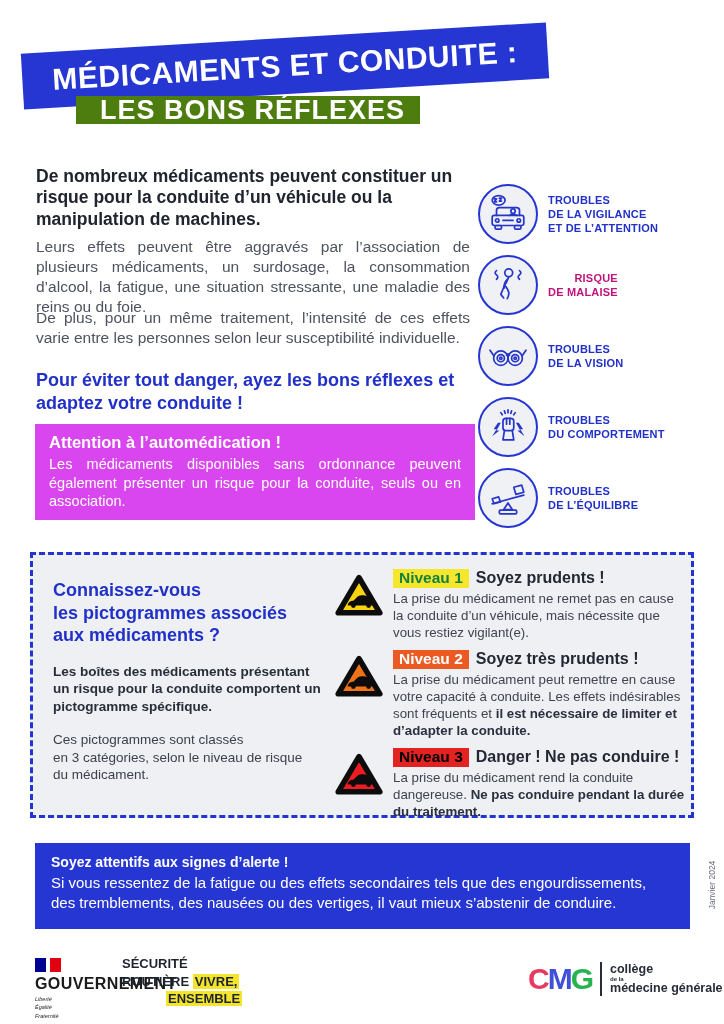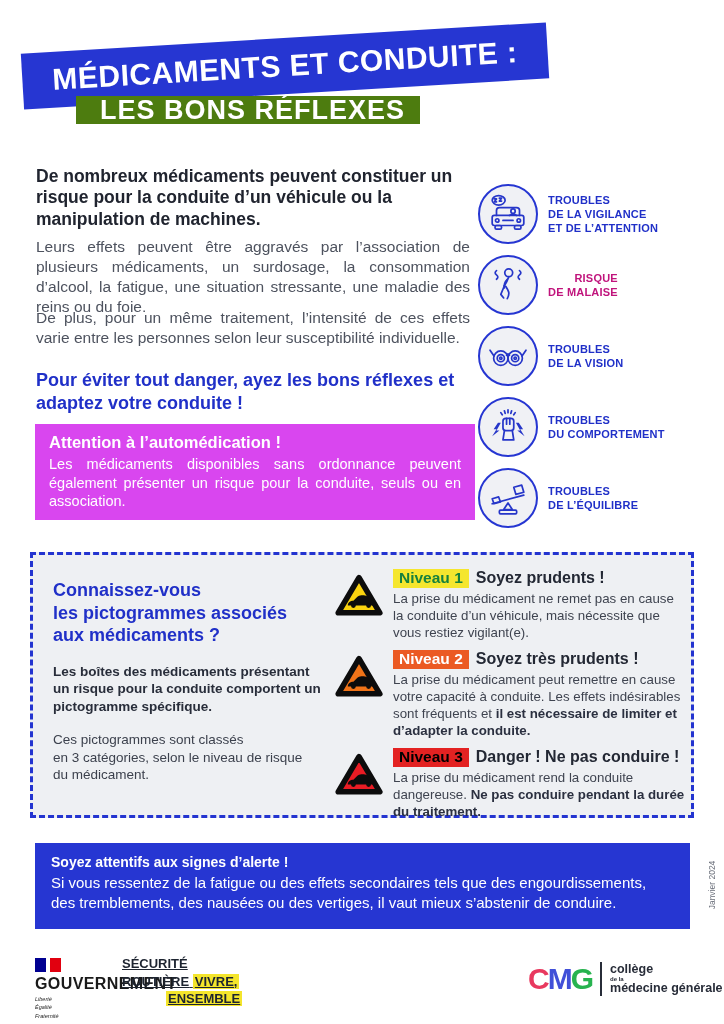--- a/index.html
+++ b/index.html
@@ -98,21 +98,21 @@
   }
   
   .gov { position: absolute; left: 35px; top: 958px; }
   .gov-flag { display: flex; width: 26px; height: 14px; margin-bottom: 3px; }
   .gov-flag .b { width: 11px; height: 14px; background: #000091; }
   .gov-flag .w { width: 4px; height: 14px; background: #ffffff; }
   .gov-flag .r { width: 11px; height: 14px; background: #e1000f; }
   .gov-name { font-size: 16px; font-weight: 800; color: #1a1a1a; letter-spacing: 0.4px; }
   .gov-motto { font-size: 5.5px; font-style: italic; color: #222; line-height: 1.5; white-space: pre-line; margin-top: 2px; }
   .sec-routiere { position: absolute; left: 122px; top: 955px; width: 120px; }
-  .sec-line { font-size: 13px; font-weight: 900; color: #1d2430; line-height: 1.35; white-space: nowrap; text-decoration: underline; }
+  .sec-line { font-size: 13px; font-weight: 900; color: #1d2430; line-height: 1.35; white-space: nowrap; }
   .hl { background: #f4e52c; padding: 0 2px; }
   .sec-line3 { margin-left: 44px; }
   .cmg { position: absolute; left: 528px; top: 962px; display: flex; align-items: center; gap: 8px; }
   .cmg-letters { font-size: 30px; font-weight: 700; letter-spacing: -2px; line-height: 1; }
   .cmg-divider { width: 2px; height: 34px; background: #272c38; }
   .cmg-text { color: #272c38; }
   .cmg-org1 { font-size: 12.5px; font-weight: 800; line-height: 1.05; }
   .cmg-org-small { font-size: 6px; font-weight: 700; line-height: 1.1; }
   .cmg-org2 { font-size: 12.5px; font-weight: 800; line-height: 1.05; }
   .stroke-ico { stroke: #2636c9; fill: none; stroke-width: 2.4; stroke-linecap: round; stroke-linejoin: round; }

